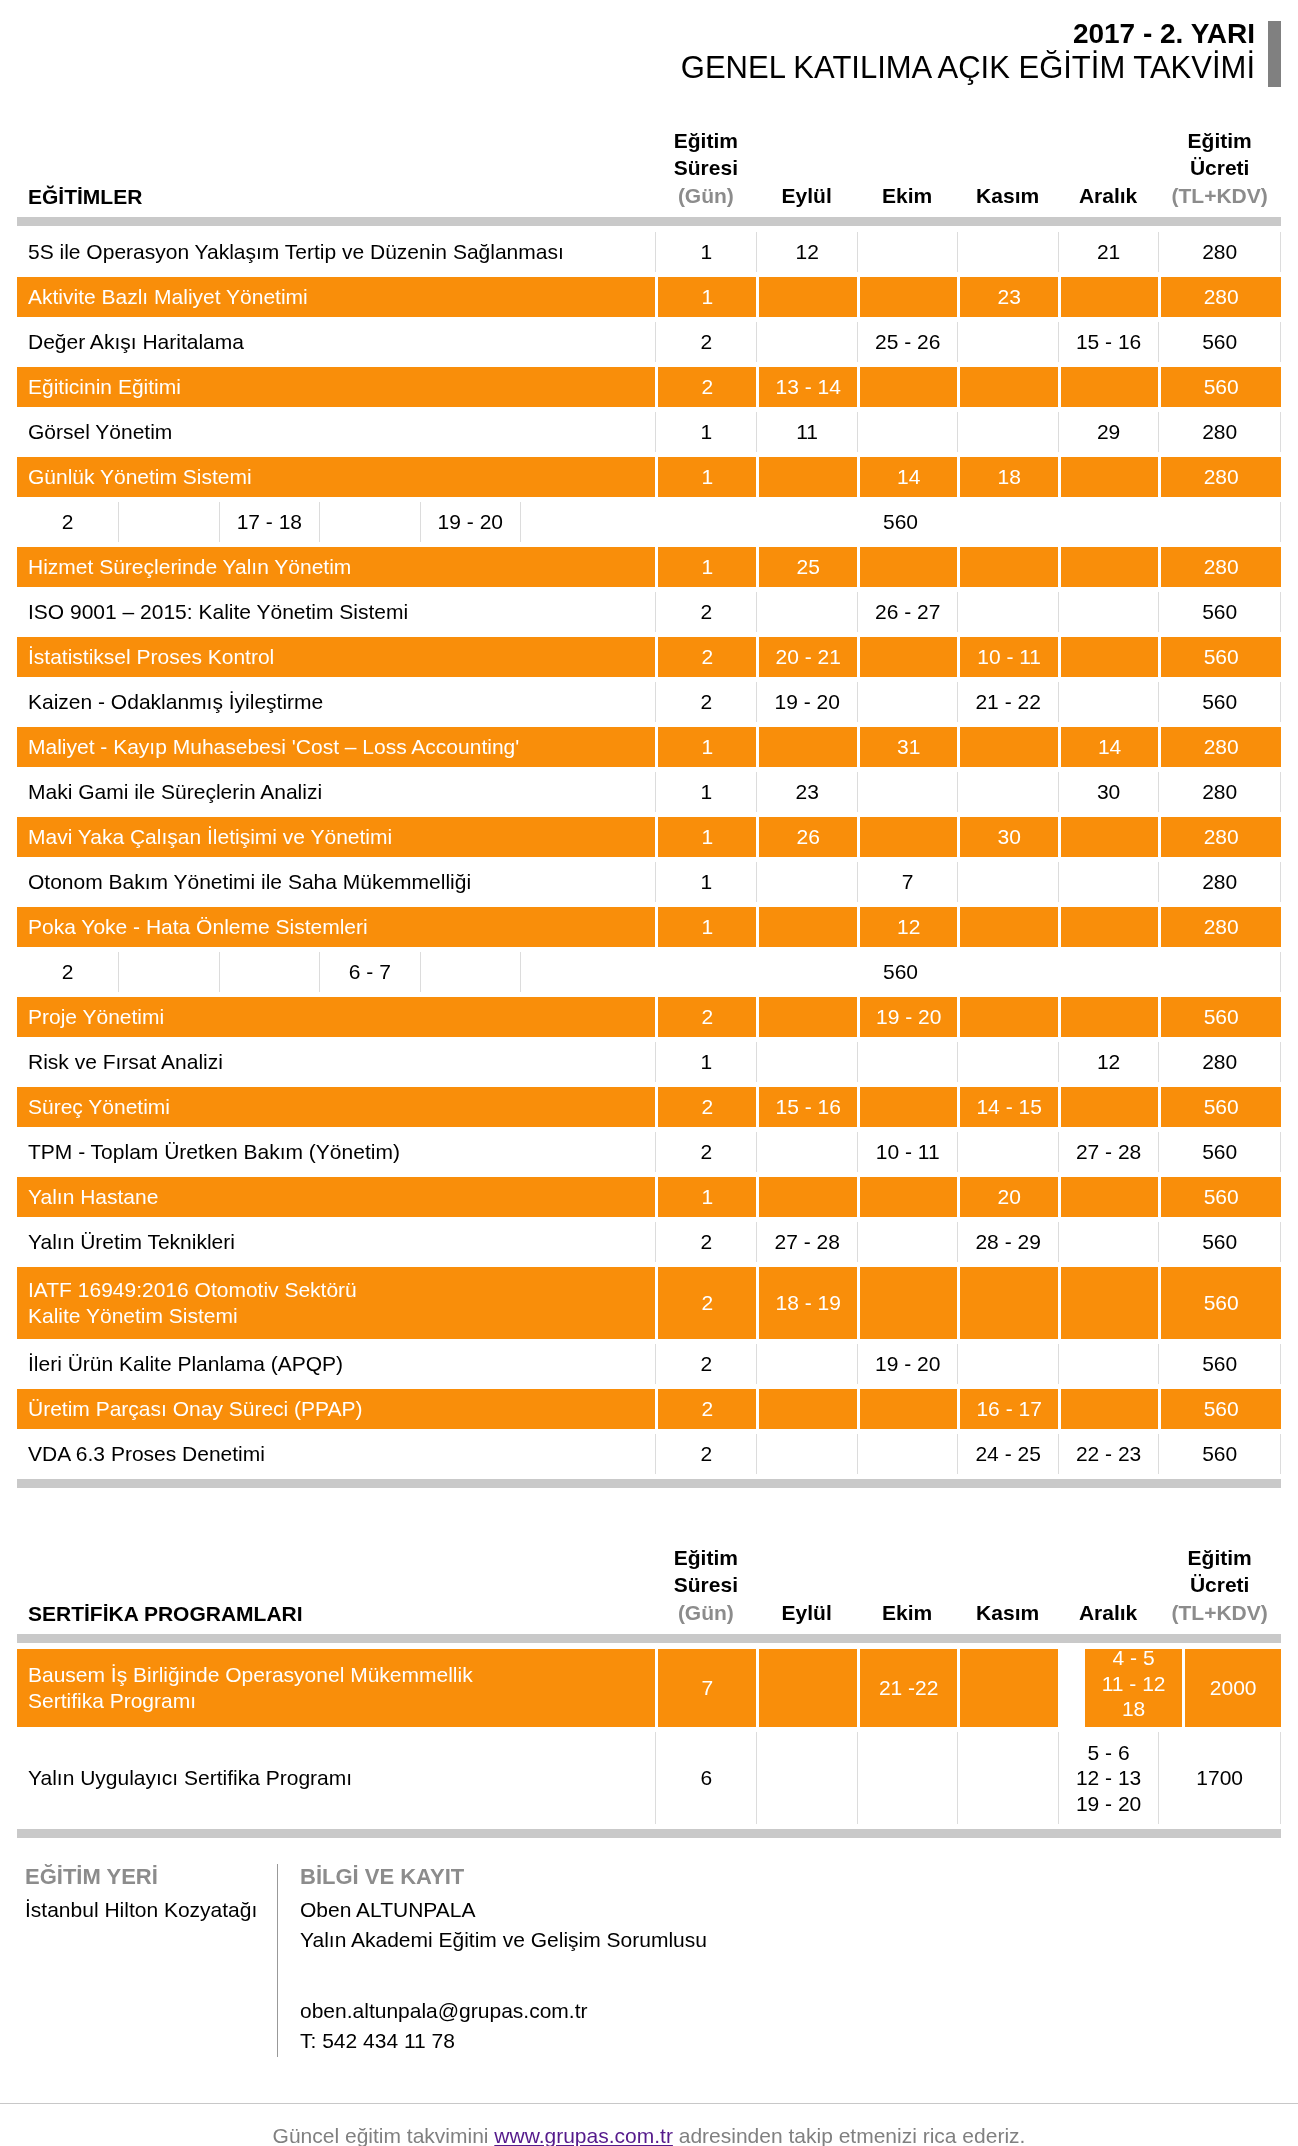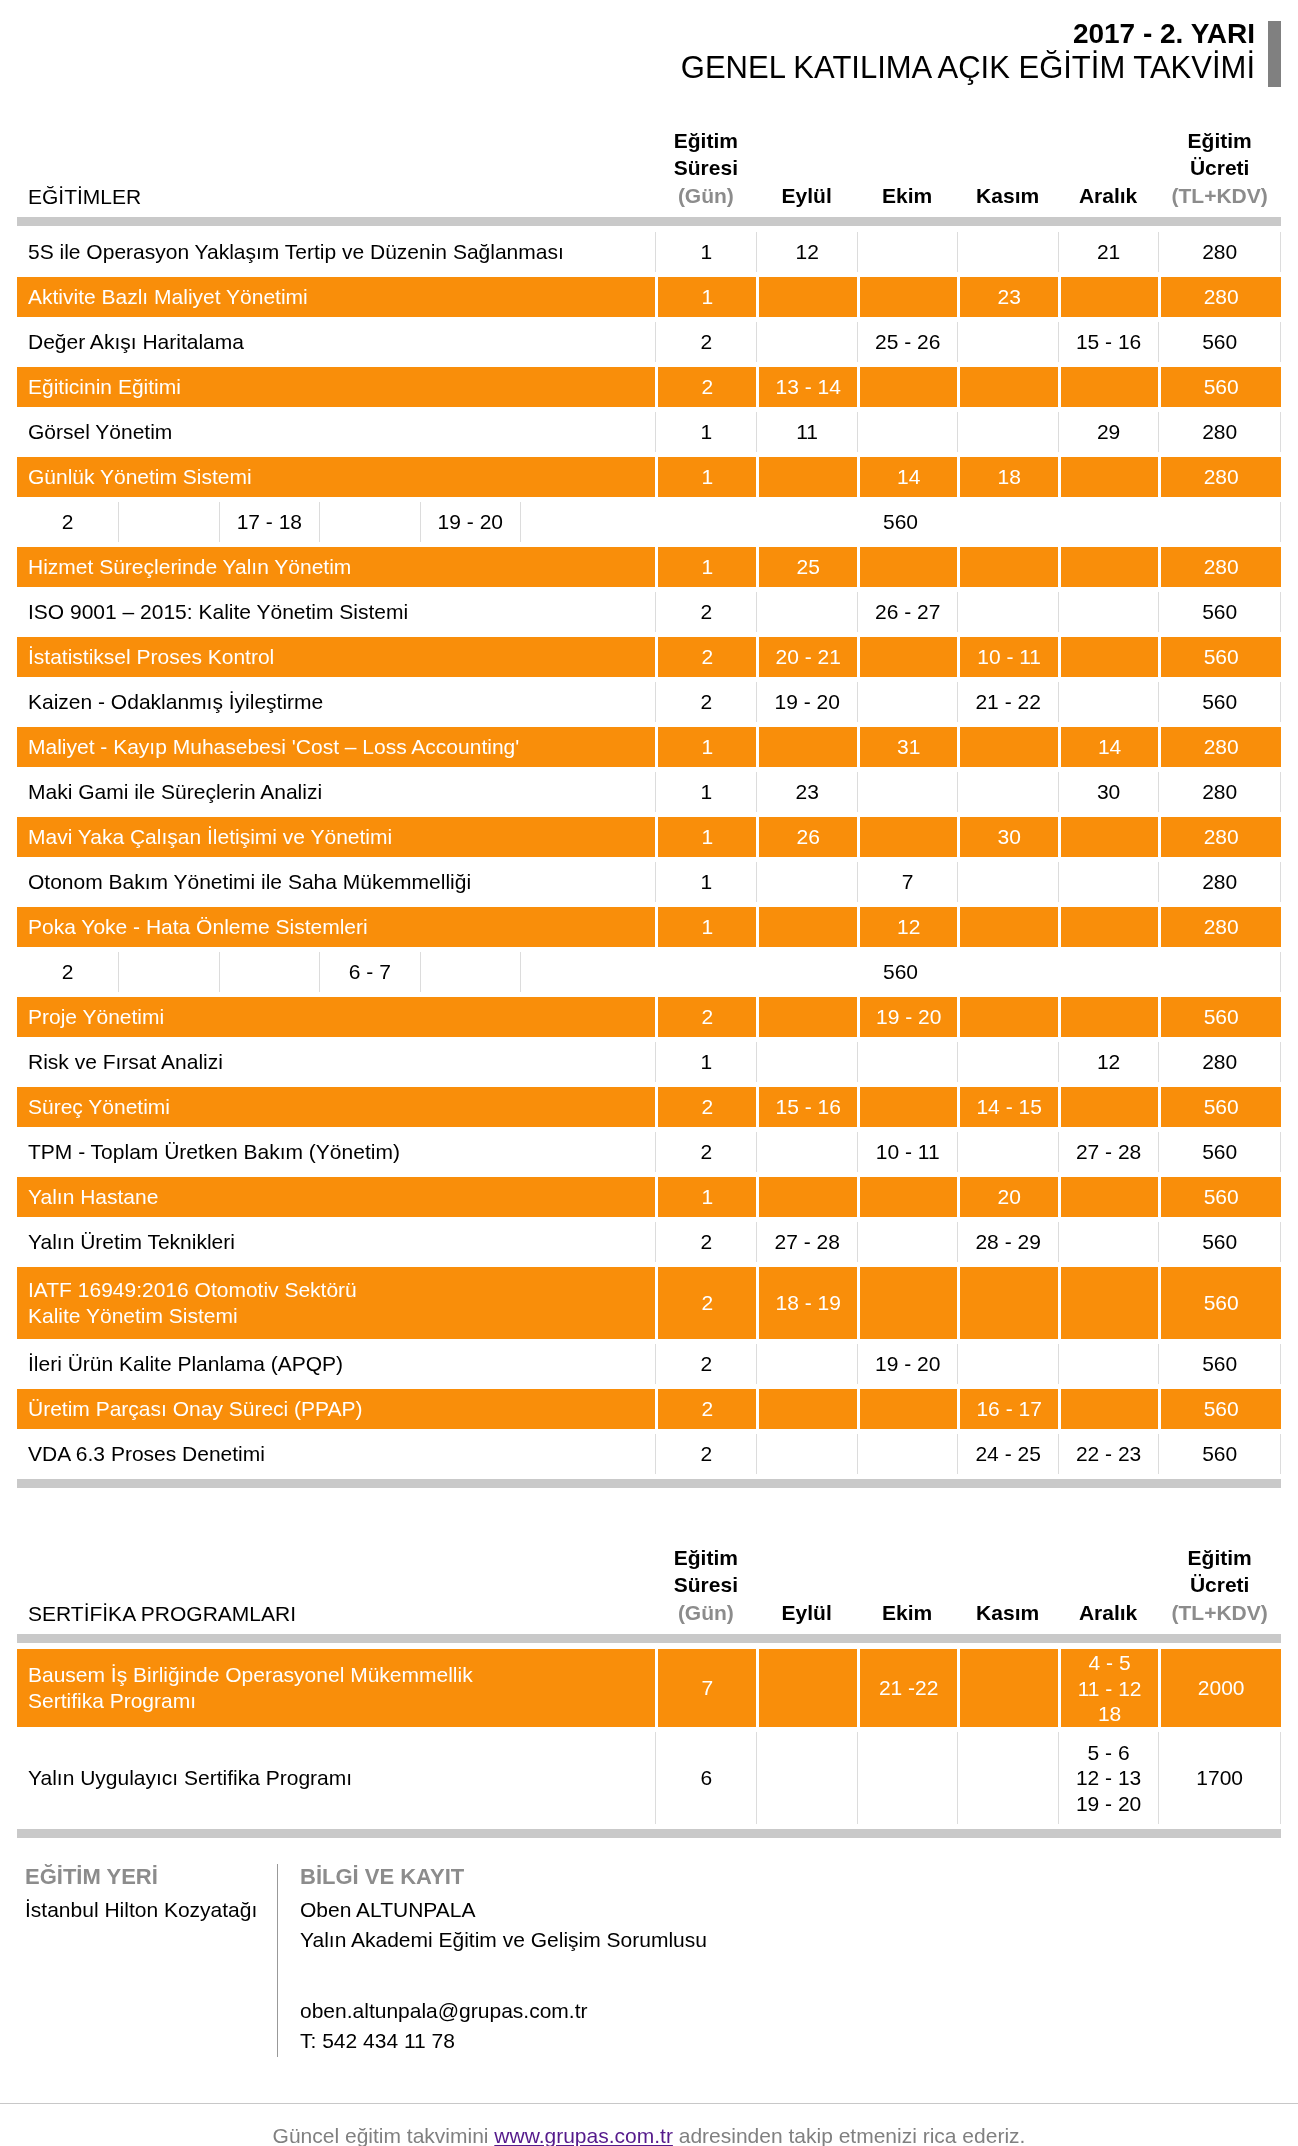--- a/index.html
+++ b/index.html
@@ -10,21 +10,21 @@
   
   .title-wrap{display:flex;justify-content:flex-end;align-items:flex-start;gap:13px;padding-top:18px;}
   .title-text{text-align:right;}
   .title-line1{font-size:28px;font-weight:bold;line-height:1.15;}
   .title-line2{font-size:31px;font-weight:normal;line-height:1.15;}
   .side-accent{width:13px;height:66px;background:#808080;margin-top:3px;}
 
   
   .thead{display:flex;align-items:flex-end;min-height:86px;padding-bottom:8px;}
   .thead .cell{background:none !important;}
-  .h-title{font-size:22px;font-weight:normal;}
+  .h-title{font-size:22px;font-weight:bold;}
   .h-col{display:flex;flex-direction:column;justify-content:flex-end;align-items:center;
          font-weight:bold;font-size:20px;line-height:1.3;text-align:center;}
   .muted{color:#8C8C8C;}
   .sep-bar{height:9px;background:#C9C9C9;margin-bottom:6px;}
 
   .row{display:flex;min-height:40px;margin-bottom:5px;}
   .cell{display:flex;align-items:center;justify-content:center;box-sizing:border-box;
         font-size:21px;text-align:center;}
   .cell span{white-space:pre-line;line-height:1.22;display:block;}
   .c-name{width:50.5%;justify-content:flex-start;text-align:left;padding-left:11px;}
@@ -37,21 +37,21 @@
   .row.plain .cell:last-child{border-right:1px solid #DCDCDC;}
 
   .row.highlight .cell{background:#F98E0A;color:#fff;border-left:3px solid #fff;}
   .row.highlight .cell:first-child{border-left:none;}
 
   .row.tall{min-height:72px;}
 
   
   #cert-rows .row:nth-child(1){min-height:78px;}
   #cert-rows .row:nth-child(2){min-height:92px;}
-  #cert-rows .row:nth-child(1) .cell:nth-child(6){overflow:hidden;align-items:flex-end;}
+  #cert-rows .row:nth-child(1) .cell:nth-child(6){overflow:hidden;align-items:center;margin-left:24px;}
   #cert-rows .row:nth-child(1) .cell:nth-child(6) span{margin-top:-9px;}
 
   
   .info{display:flex;margin-top:26px;margin-left:8px;min-height:178px;}
   .info-left{width:252px;}
   .info-divider{width:1px;background:#999;align-self:stretch;margin-right:22px;}
   .info-label{color:#8C8C8C;font-weight:bold;font-size:22px;margin-bottom:5px;}
   .info-value{font-size:21px;line-height:1.45;}
   .info-email{margin-top:40px;}
 

